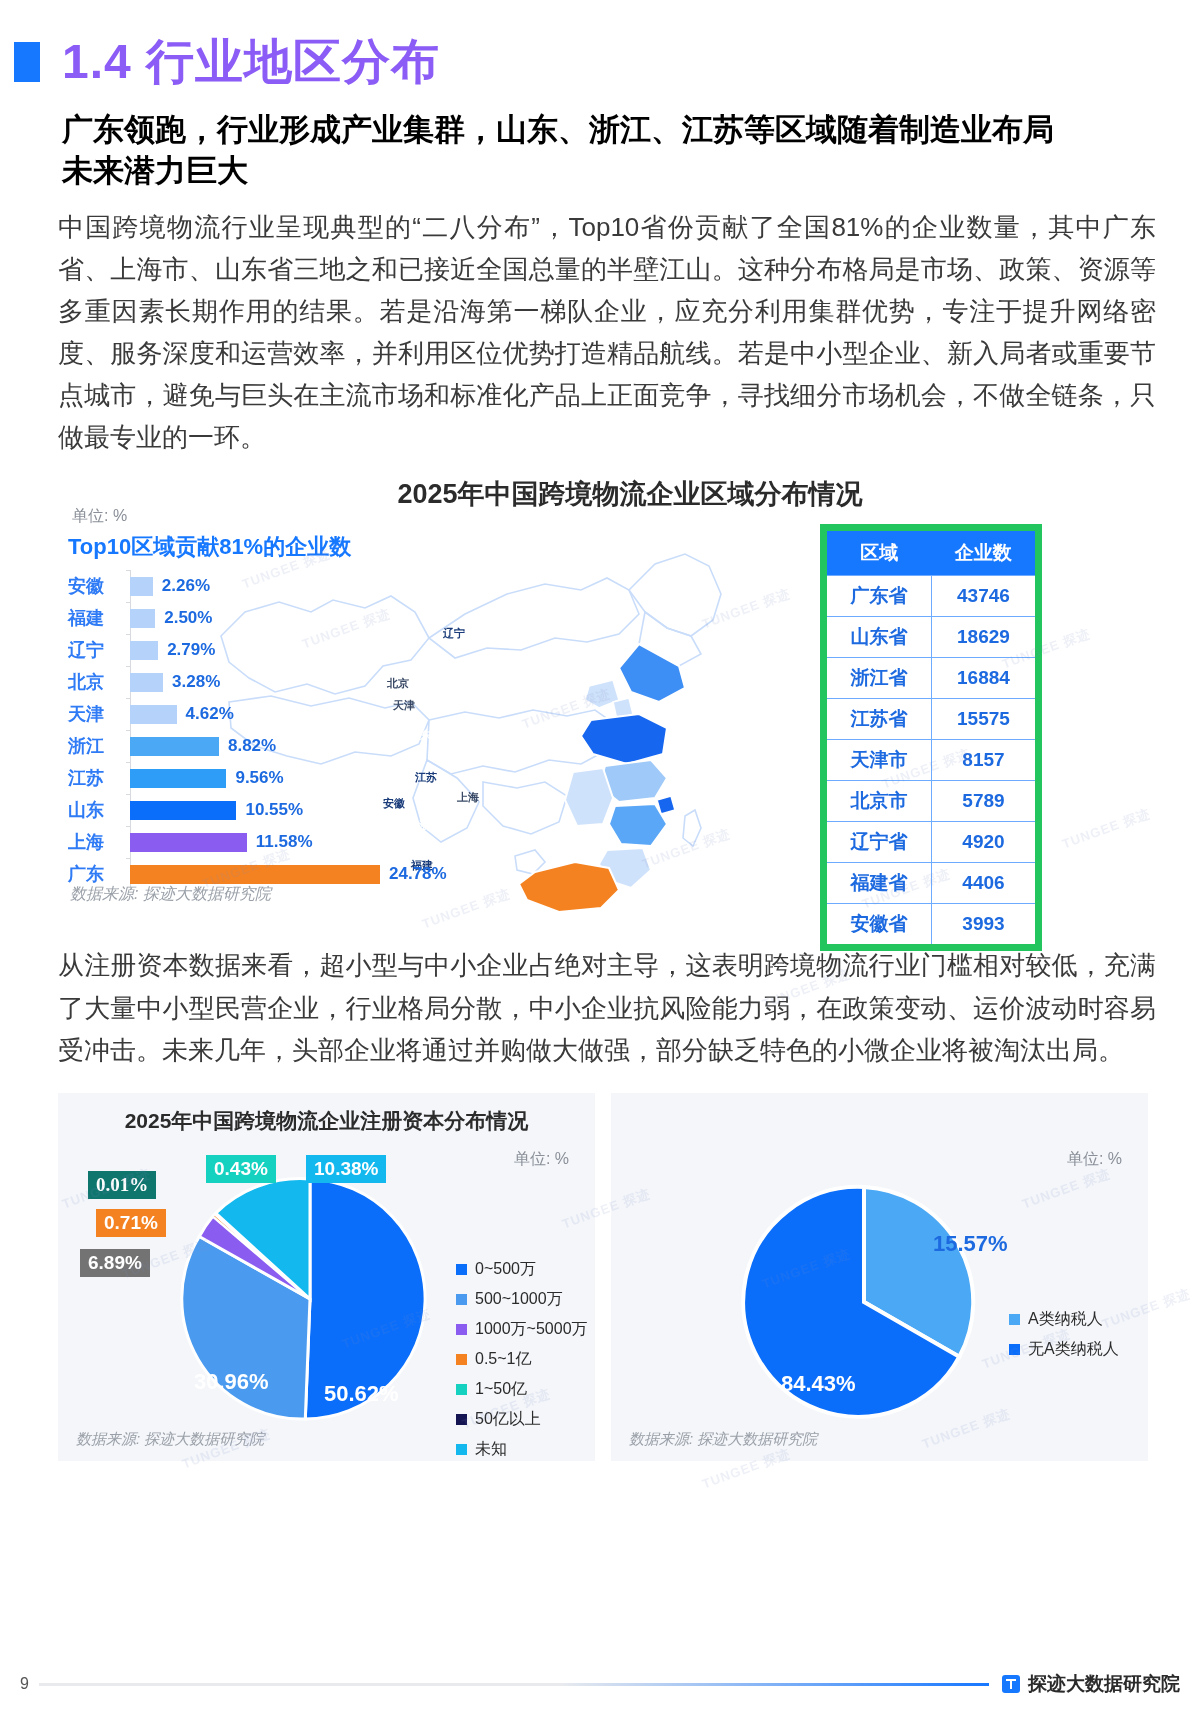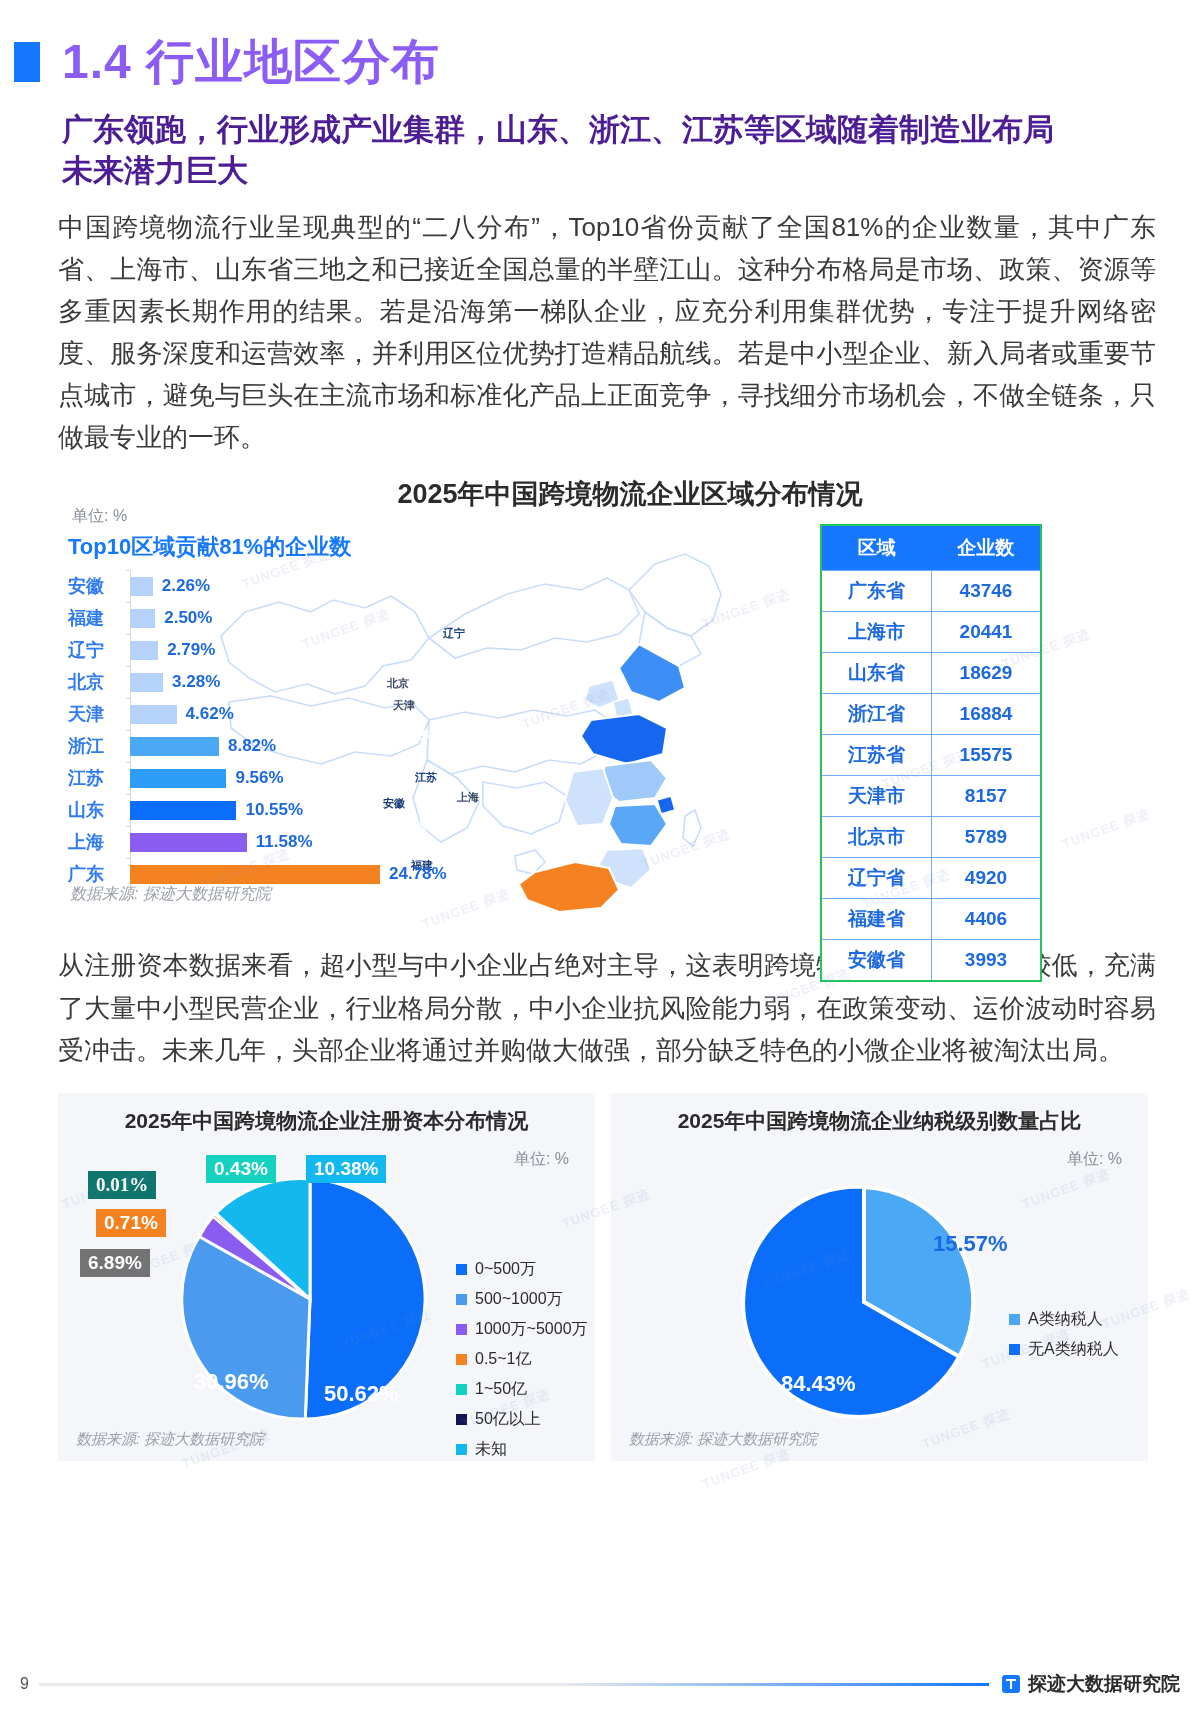--- a/index.html
+++ b/index.html
@@ -12,21 +12,21 @@
   }
 
   
   .page-header { display: flex; align-items: center; padding: 30px 0 0 14px; }
   .header-square { width: 26px; height: 40px; background: #1677ff; margin-right: 22px; }
   .header-title { font-size: 48px; font-weight: bold; color: #8b5cf6; letter-spacing: 1px; }
 
   .subtitle {
     margin: 16px 0 0 62px;
     width: 1000px;
-    font-size: 31px; font-weight: bold; color: #4c1d95;
+    font-size: 31px; font-weight: bold; color: #000000;
     line-height: 1.32;
   }
 
   .body-para {
     margin: 14px 4px 0 58px;
     width: 1098px;
     font-size: 26px; color: #3a3a3a;
     line-height: 1.62;
     text-align: justify;
   }
@@ -72,21 +72,21 @@
   .map-prov-label {
     position: absolute; font-size: 11px; color: #1a3c7a; font-weight: bold;
     white-space: nowrap;
   }
   .map-prov-label.on-dark { color: #ffffff; }
 
   
   .region-table {
     position: absolute; right: 158px; top: 48px;
     width: 222px; border-collapse: collapse;
-    border: 2px solid #22c55e;
+    border: 7px solid #22c55e;
   }
   .region-table th {
     background: #1677ff; color: #ffffff;
     font-size: 19px; font-weight: bold;
     padding: 9px 0; text-align: center;
   }
   .region-table td {
     border: 1px solid #6cabff;
     font-size: 19px; font-weight: bold; color: #1d6ae0;
     padding: 7px 0; text-align: center; background: #ffffff;
@@ -302,24 +302,20 @@
         <th>区域</th>
         <th>企业数</th>
       </tr>
     </thead>
     <tbody id="region-table-body">
         <tr>
           <td>广东省</td>
           <td>43746</td>
         </tr>
         <tr>
-          <td>上海市</td>
-          <td>20441</td>
-        </tr>
-        <tr>
           <td>山东省</td>
           <td>18629</td>
         </tr>
         <tr>
           <td>浙江省</td>
           <td>16884</td>
         </tr>
         <tr>
           <td>江苏省</td>
           <td>15575</td>
@@ -415,21 +411,20 @@
         <div class="legend-item">
           <span class="legend-swatch" style="background: rgb(18, 184, 238);"></span>
           <span class="legend-text">未知</span>
         </div>
       </div>
 
     <div class="src-note-pie">数据来源: 探迹大数据研究院</div>
   </div>
 
   <div class="pie-panel">
-    <div class="pie-title">2025年中国跨境物流企业纳税级别数量占比</div>
     <div class="unit-label-pie">单位: %</div>
 
     <svg class="pie-svg" style="left:118px; top:74px;" width="270" height="270" viewBox="0 0 270 270">
 
       <path d="M135 135 L135 20 A115 115 0 0 1 230.3 189.7 Z" fill="#4aa8f5" stroke="#ffffff" stroke-width="4"></path>
 
       <path d="M135 135 L230.3 189.7 A115 115 0 1 1 135 20 Z" fill="#0a6efb" stroke="#ffffff" stroke-width="4"></path>
     </svg>
 
     <div class="pie-outlabel" style="left:322px; top:138px;">15.57%</div>

